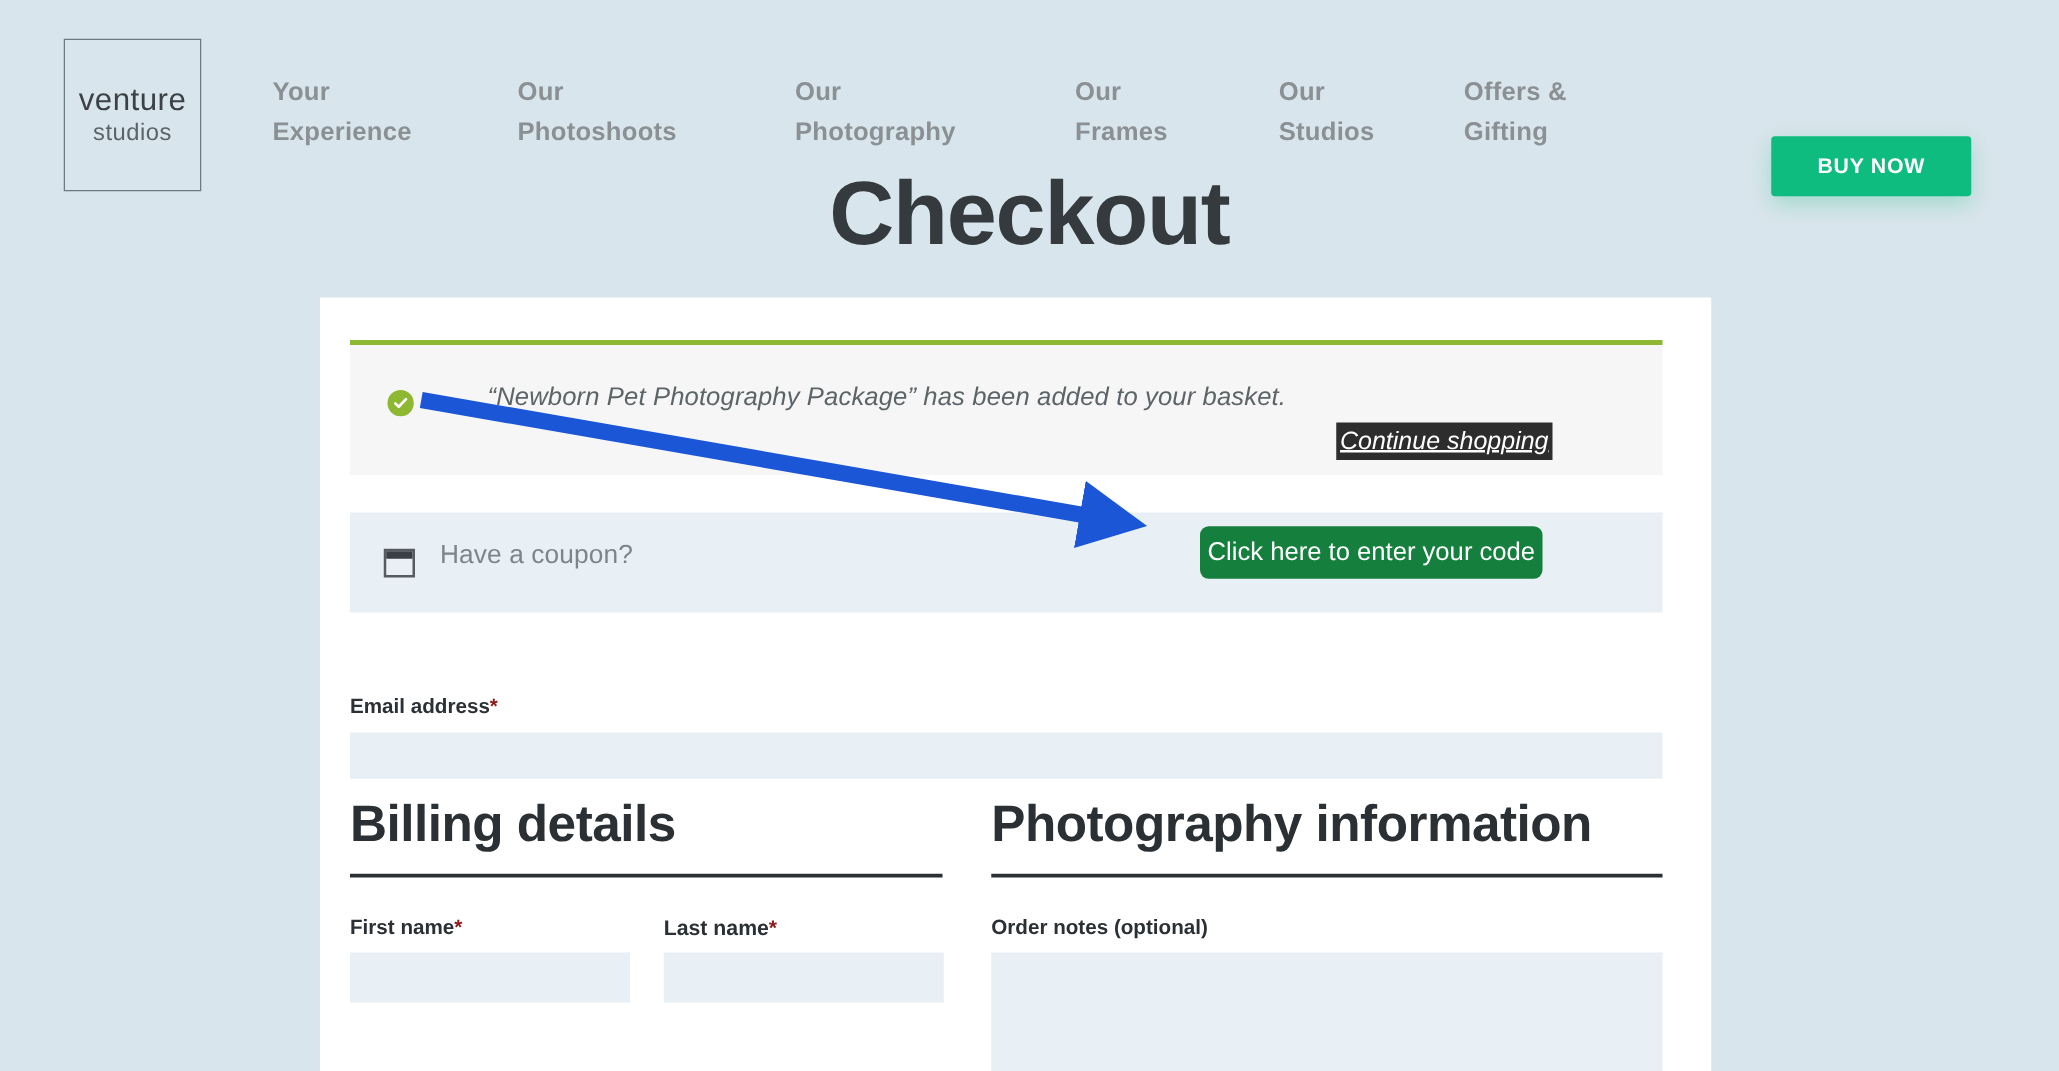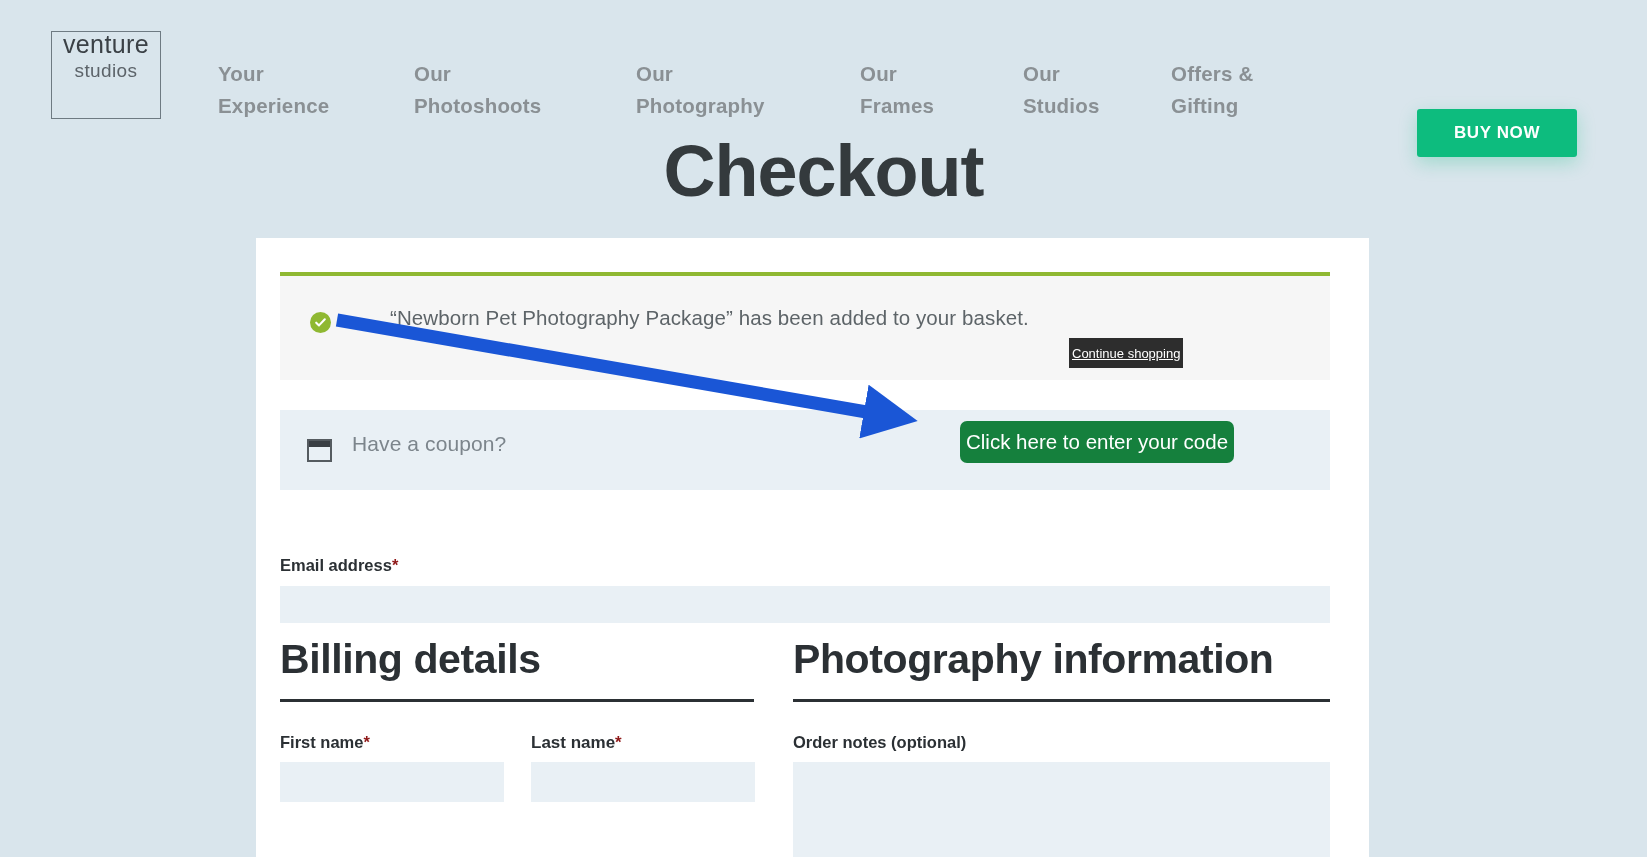--- a/index.html
+++ b/index.html
@@ -11,25 +11,25 @@
   }
   #page { position: relative; width: 1647px; height: 857px; background: #d9e5ec; }
 
   
   #site-header {
     position: absolute; top: 0; left: 0; width: 1647px; height: 172px;
     background: #d9e5ec;
   }
   #logo-box {
     position: absolute; left: 51px; top: 31px;
-    width: 110px; height: 88px;
+    width: 110px; height: 122px;
     border: 1px solid #6e7a82;
     background: transparent;
     display: flex; flex-direction: column;
-    align-items: center; 
+    align-items: center; justify-content: center;
     line-height: 1;
   }
   #logo-word-venture {
     font-size: 25px; color: #3b4146; letter-spacing: .4px;
     font-weight: 400;
   }
   #logo-word-studios {
     font-size: 19px; color: #5c6369; letter-spacing: .4px;
     margin-top: 4px; font-weight: 400;
   }
@@ -89,32 +89,34 @@
     position: absolute; left: 30px; top: 36px;
     width: 21px; height: 21px; border-radius: 50%;
     background: #8fb832;
     display: flex; align-items: center; justify-content: center;
   }
   #success-icon svg { display: block; }
   #success-message {
     position: absolute; left: 110px; top: 30px;
     font-size: 20.5px; color: #5d6468; letter-spacing: .1px;
     white-space: nowrap;
+    font-style: italic;
   }
   #continue-shopping-link {
     position: absolute; left: 789px; top: 62px;
     height: 30px;
     background: #2d2d2d;
     color: #ffffff;
-    font-size: 13px;
+    font-size: 20px;
     text-decoration: underline;
     padding: 1px 3px;
     display: inline-flex; align-items: center;
     cursor: pointer;
     white-space: nowrap;
+    font-style: italic;
   }
 
   
   #coupon-bar {
     position: absolute; left: 24px; top: 172px;
     width: 1050px; height: 80px;
     background: #e9f0f5;
   }
   #coupon-icon {
     position: absolute; left: 27px; top: 29px;

